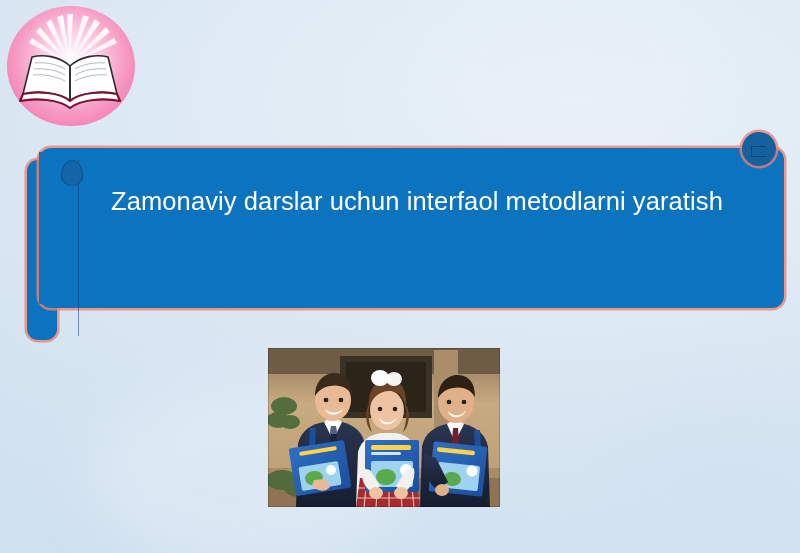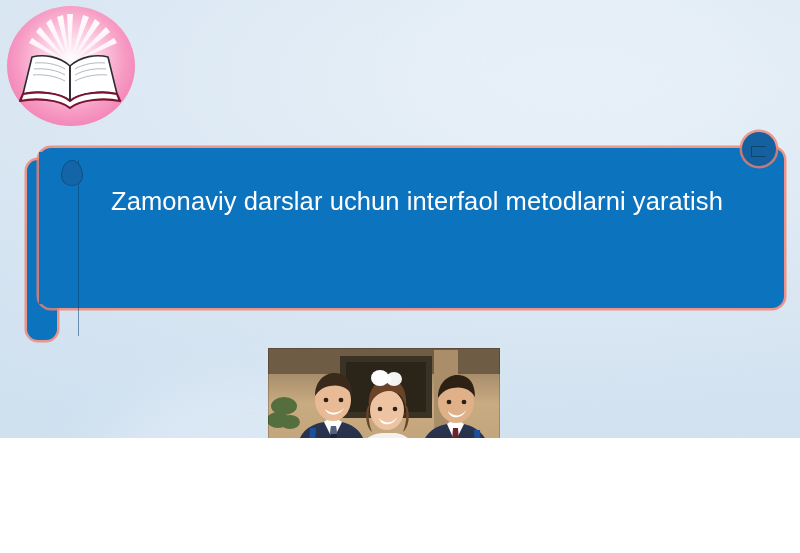--- a/index.html
+++ b/index.html
@@ -9,21 +9,21 @@
   body {
     width: 800px;
     height: 553px;
     overflow: hidden;
     font-family: "Liberation Sans", sans-serif;
   }
 
   #slide {
     position: relative;
     width: 800px;
-    height: 438px;
+    height: 553px;
     background:
       radial-gradient(ellipse 120% 90% at 72% 18%, #e9f1f8 0%, #dde9f4 45%, #cfe0ef 100%),
       linear-gradient(135deg, #eef4fa 0%, #dfeaf5 50%, #cddff0 100%);
     overflow: hidden;
   }
 
   
   .bg-blob {
     position: absolute;
     border-radius: 50%;

